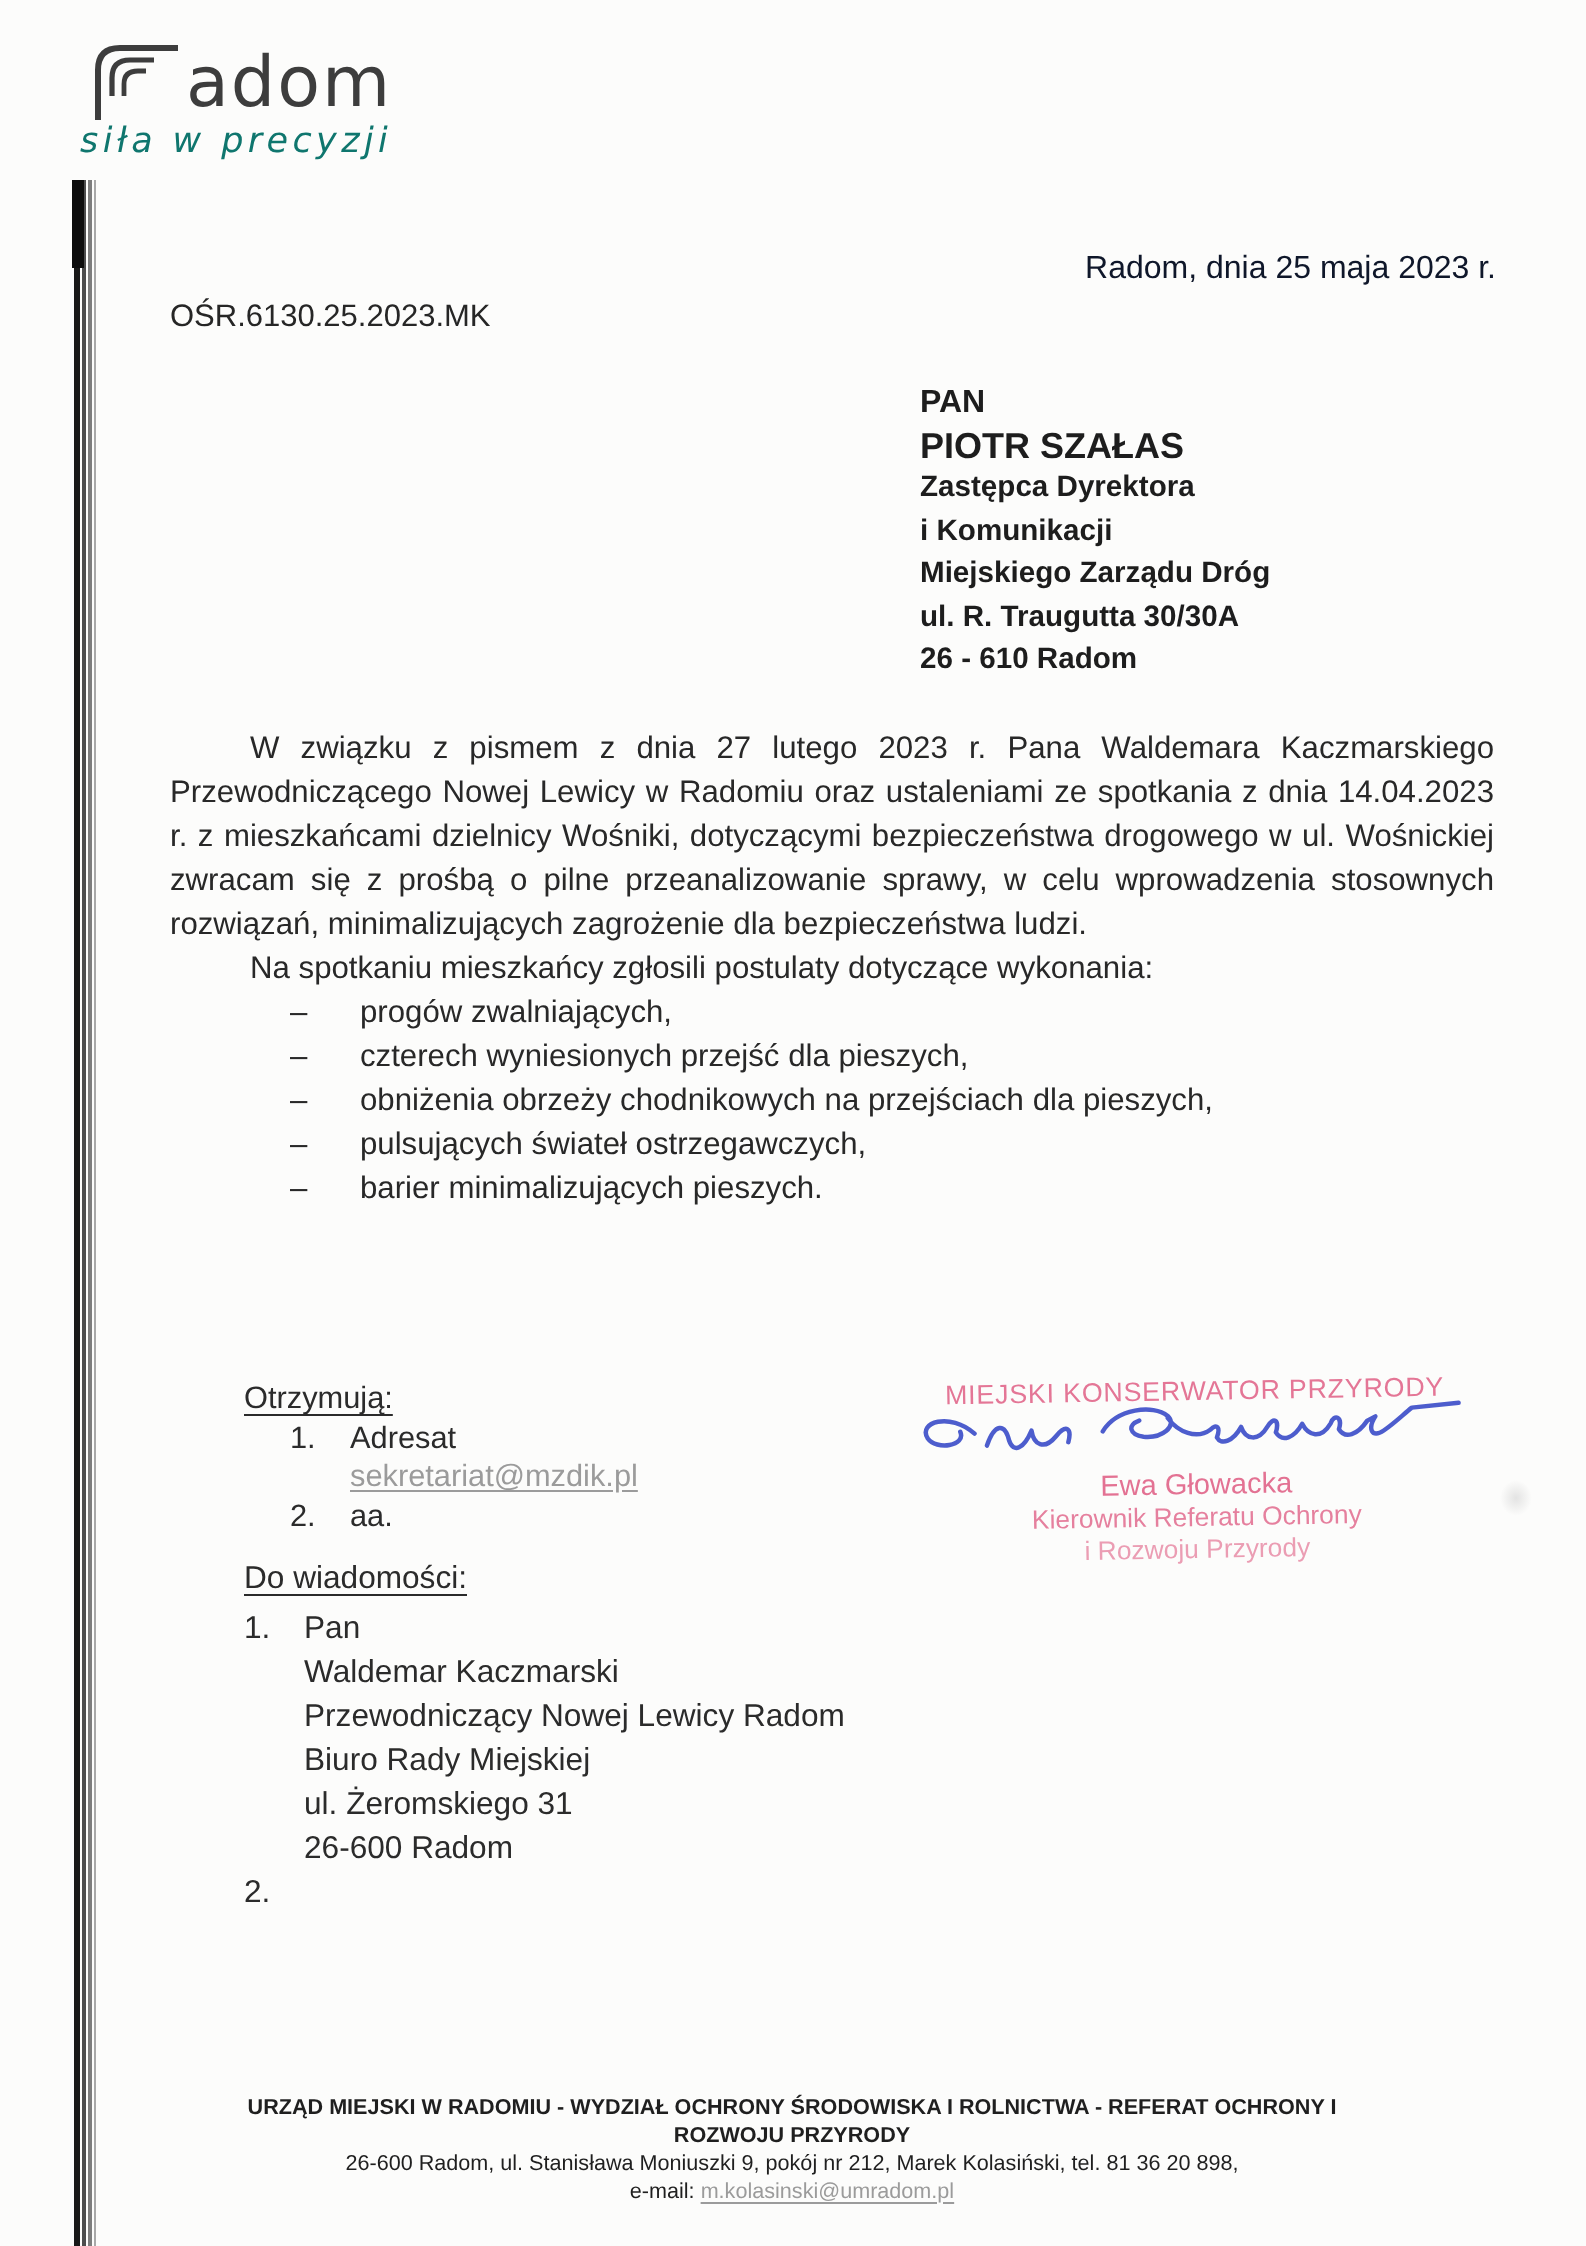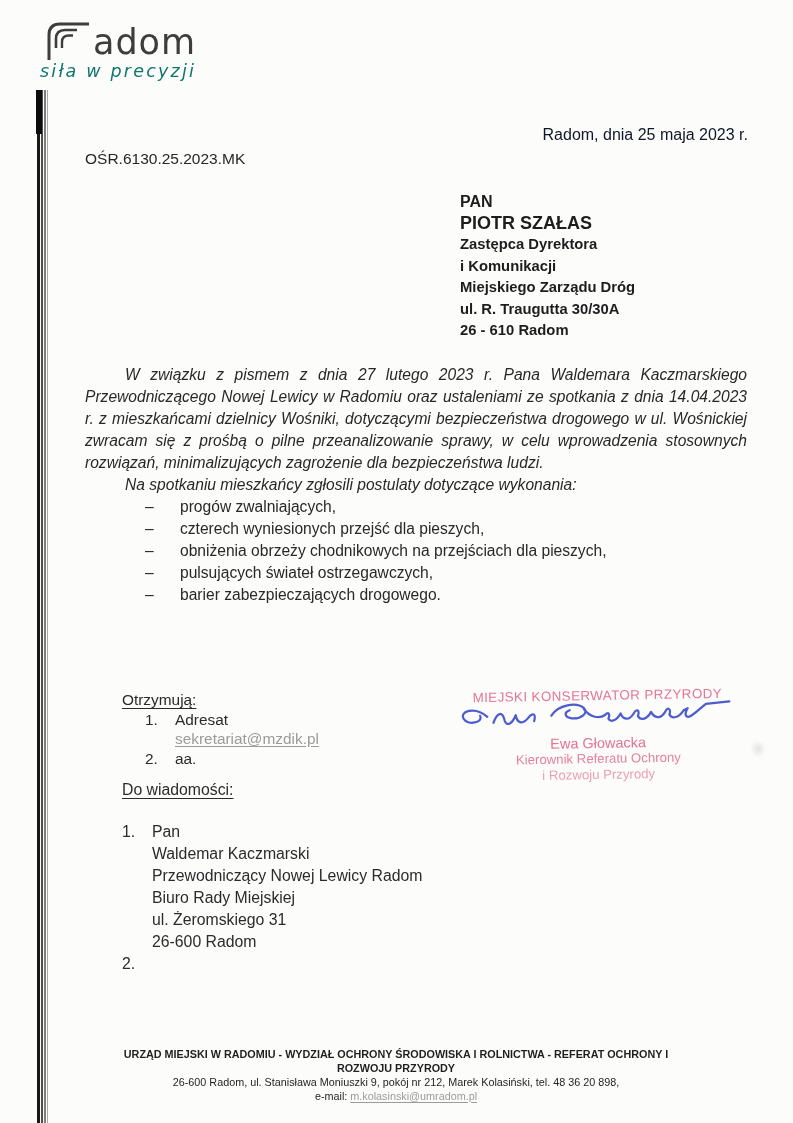--- a/index.html
+++ b/index.html
@@ -26,41 +26,41 @@
   
   .dateline{position:absolute;top:126px;right:45px;font-size:16px;color:#0f172a;}
   .refnum{position:absolute;top:150px;left:85px;font-size:15.5px;color:#262626;}
   
   .recipient{position:absolute;left:460px;top:191px;line-height:21.5px;color:#1d1d1d;}
   .recipient .r0{font-size:16px;font-weight:700;}
   .recipient .r1{font-size:18px;font-weight:700;}
   .recipient .rs{font-size:14.8px;font-weight:700;}
   
   .body{position:absolute;left:85px;top:364px;width:662px;font-size:15.6px;line-height:22px;color:#282828;}
-  .body p{margin:0;text-align:justify;text-indent:40px;font-style:italic;}
+  .body p{margin:0;text-align:justify;text-indent:40px;}
   .body ul{margin:0;padding:0;list-style:none;}
   .body li{position:relative;padding-left:95px;}
   .body .dash{position:absolute;left:60px;}
   
   .dist{position:absolute;left:122px;top:690px;font-size:15.4px;line-height:19.5px;color:#2b2b2b;}
   .heading-u{text-decoration:underline;text-underline-offset:3px;}
   .dist .row{position:relative;padding-left:53px;}
   .dist .num{position:absolute;left:23px;}
   a.email{color:#9b9b9b;text-decoration:underline;text-underline-offset:2px;cursor:pointer;}
   
   .stamp{position:absolute;left:448px;top:688px;width:300px;text-align:center;
     color:#e26b8e;transform:rotate(-1deg);}
   .stamp-title{font-size:13.4px;letter-spacing:.4px;line-height:15px;opacity:.92;}
   .signature{position:absolute;left:5px;top:13px;}
   .stamp-name{font-size:14.5px;margin-top:32px;line-height:16px;opacity:.95;}
   .stamp-role{font-size:13.2px;line-height:15.5px;opacity:.85;}
   .stamp-role.fade{opacity:.65;}
   
   .cc{position:absolute;left:122px;top:779px;font-size:15.8px;line-height:22px;color:#2b2b2b;}
-  .cc .heading-u{margin-bottom:20px;}
+  .cc .heading-u{margin-bottom:3px;}
   .cc-item{display:flex;}
   .cc .num{width:30px;flex:0 0 30px;}
   
   .footer{position:absolute;left:106px;top:1048px;width:580px;text-align:center;
     font-size:10.8px;line-height:13.5px;color:#1f1f1f;}
   .footer .f1{font-weight:700;}
   .footer .f2{margin-top:1px;}
 </style>
 </head>
 <body>
@@ -102,21 +102,21 @@
   </div>
 
   <div class="body">
     <p>W związku z pismem z dnia 27 lutego 2023 r. Pana Waldemara Kaczmarskiego Przewodniczącego Nowej Lewicy w Radomiu oraz ustaleniami ze spotkania z dnia 14.04.2023 r. z mieszkańcami dzielnicy Wośniki, dotyczącymi bezpieczeństwa drogowego w ul. Wośnickiej zwracam się z prośbą o pilne przeanalizowanie sprawy, w celu wprowadzenia stosownych rozwiązań, minimalizujących zagrożenie dla bezpieczeństwa ludzi.</p>
     <p>Na spotkaniu mieszkańcy zgłosili postulaty dotyczące wykonania:</p>
     <ul>
       <li><span class="dash">–</span><span>progów zwalniających,</span></li>
       <li><span class="dash">–</span><span>czterech wyniesionych przejść dla pieszych,</span></li>
       <li><span class="dash">–</span><span>obniżenia obrzeży chodnikowych na przejściach dla pieszych,</span></li>
       <li><span class="dash">–</span><span>pulsujących świateł ostrzegawczych,</span></li>
-      <li><span class="dash">–</span><span>barier zabezpieczających drogowego.</span></li>
+      <li><span class="dash">–</span><span>barier minimalizujących pieszych.</span></li>
     </ul>
   </div>
 
   <div class="dist">
     <div class="heading-u">Otrzymują:</div>
     <div class="row">
       <span class="num">1.</span><span>Adresat</span>
     </div>
     <div class="row">
       <a class="email">sekretariat@mzdik.pl</a>
@@ -152,20 +152,20 @@
         <div>26-600 Radom</div>
       </div>
     </div>
     <div class="cc-item">
       <span class="num">2.</span>
     </div>
   </div>
 
   <footer class="footer">
     <div class="f1">URZĄD MIEJSKI W RADOMIU - WYDZIAŁ OCHRONY ŚRODOWISKA I ROLNICTWA - REFERAT OCHRONY I ROZWOJU PRZYRODY</div>
-    <div class="f2">26-600 Radom, ul. Stanisława Moniuszki 9, pokój nr 212, Marek Kolasiński, tel. 48 36 20 898,</div>
+    <div class="f2">26-600 Radom, ul. Stanisława Moniuszki 9, pokój nr 212, Marek Kolasiński, tel. 81 36 20 898,</div>
     <div class="f3">
       <span>e-mail:</span>
       <a class="email">m.kolasinski@umradom.pl</a>
     </div>
   </footer>
 
 </div>
 
 </body></html>

